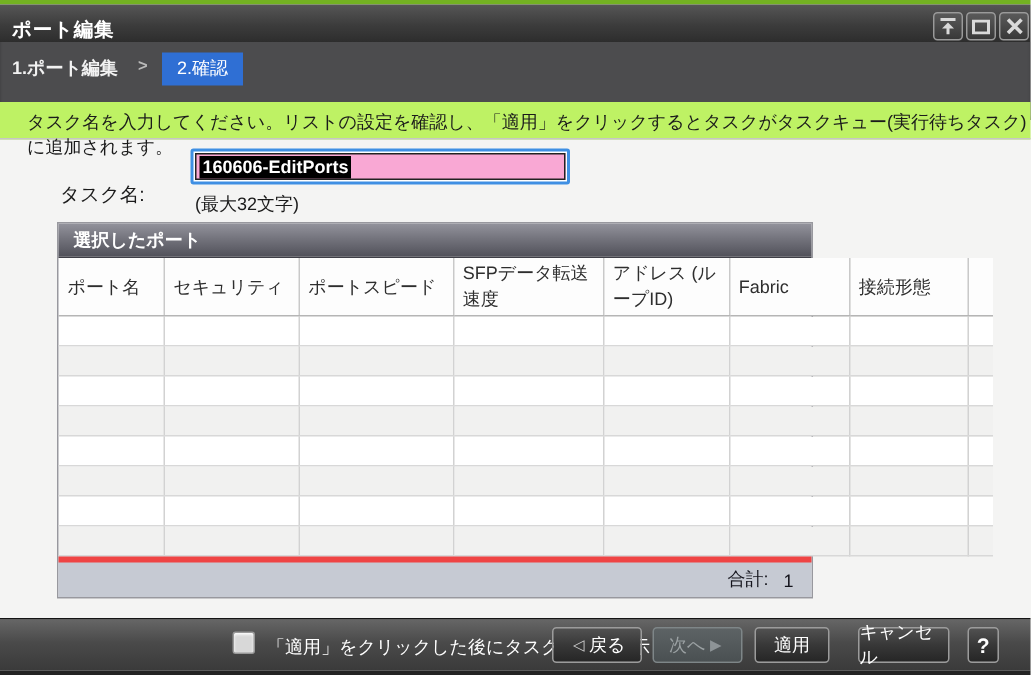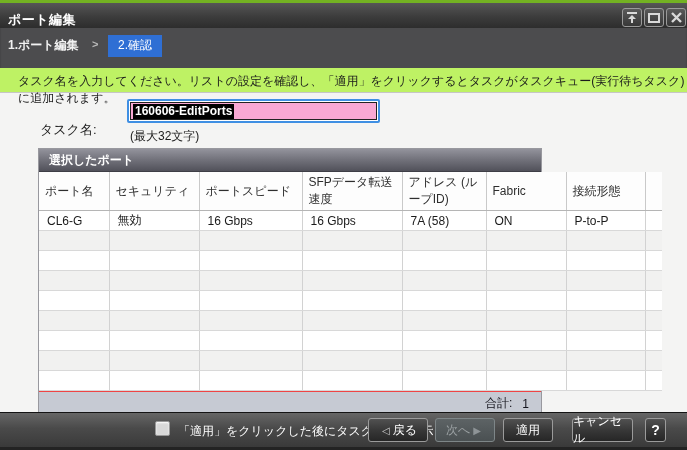--- a/index.html
+++ b/index.html
@@ -52,21 +52,21 @@
   table.ports td{font-size:12px;color:#1b1b1b;overflow:hidden;white-space:normal;}
   tr.hdr td{background:#fdfdfd;border-right:1px solid #c9c9c9;border-bottom:1px solid #b5b5b5;
     height:32px;padding:2px 6px;vertical-align:middle;color:#2e2e2e;}
   tr.hdr td:last-child{border-right:none;}
   tr.rowd td,tr.rowe td{height:19px;padding:0 8px;border-right:1px solid #d2d2d2;
     border-bottom:1px solid #d8d8d8;vertical-align:middle;}
   tr.rowd td:last-child,tr.rowe td:last-child{border-right:none;}
   tr.rowd td{background:#ffffff;}
   tr.rowe:nth-child(odd) td{background:#f1f1f0;}
   tr.rowe:nth-child(even) td{background:#ffffff;}
-  .table-footer{height:23px;background:#c6cad3;border-top:1px solid #ef4444;
+  .table-footer{height:23px;background:#c6cad3;border-top:4px solid #ef4444;
     display:flex;align-items:center;justify-content:flex-end;padding-right:12px;
     font-size:12px;color:#14141c;}
   .table-footer .tot-val{margin-left:10px;}
 
   
   .bottombar{left:0;top:412px;width:687px;height:35px;
     border-top:1px solid #141414;box-sizing:border-box;
     background:linear-gradient(180deg,#666666 0%,#4a4a4a 45%,#3a3a3a 100%);}
   .bottom-edge{left:0;top:447px;width:687px;height:3px;background:#232323;}
   .chk{left:155px;top:421px;width:13px;height:13px;background:#d8d8d8;
@@ -146,30 +146,20 @@
         <tr class="hdr">
       <td>ポート名</td>
       <td>セキュリティ</td>
       <td>ポートスピード</td>
       <td>SFPデータ転送速度</td>
       <td>アドレス (ループID)</td>
       <td>Fabric</td>
       <td>接続形態</td>
       <td></td>
     </tr>
-    <tr class="rowd">
-      <td>CL6-G</td>
-      <td>無効</td>
-      <td>16 Gbps</td>
-      <td>16 Gbps</td>
-      <td>7A (58)</td>
-      <td>ON</td>
-      <td>P-to-P</td>
-      <td></td>
-    </tr>
     <tr class="rowe">
           <td></td>
           <td></td>
           <td></td>
           <td></td>
           <td></td>
           <td></td>
           <td></td>
           <td></td>
         </tr>

